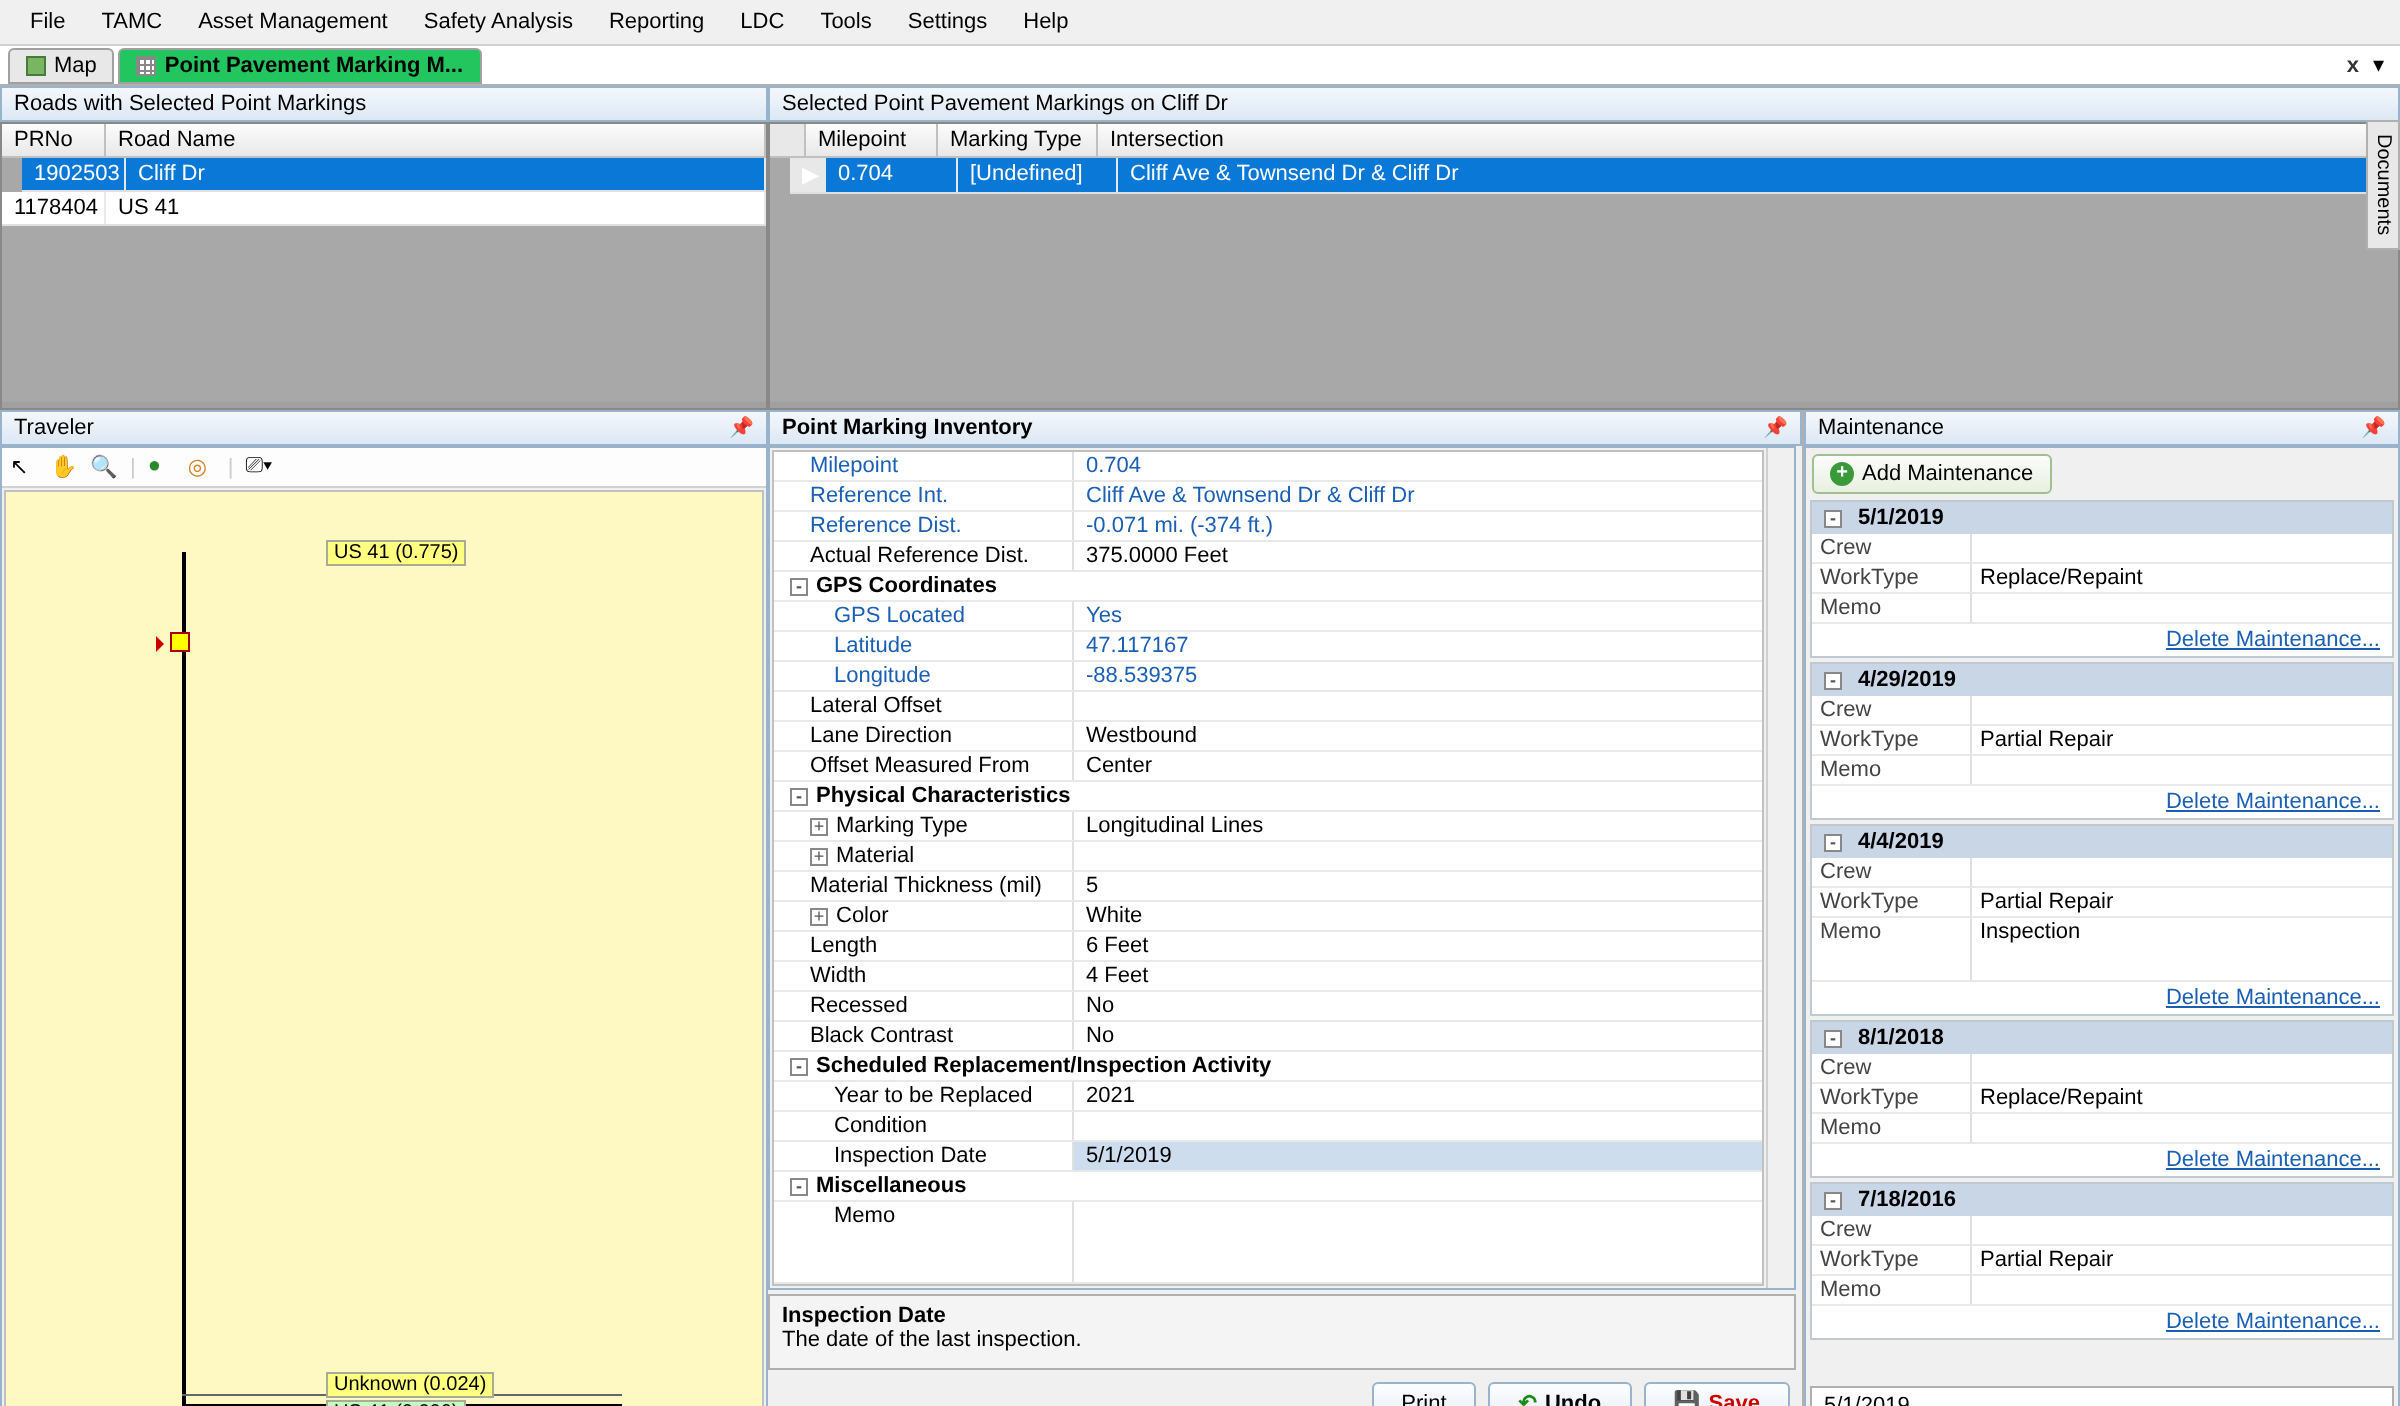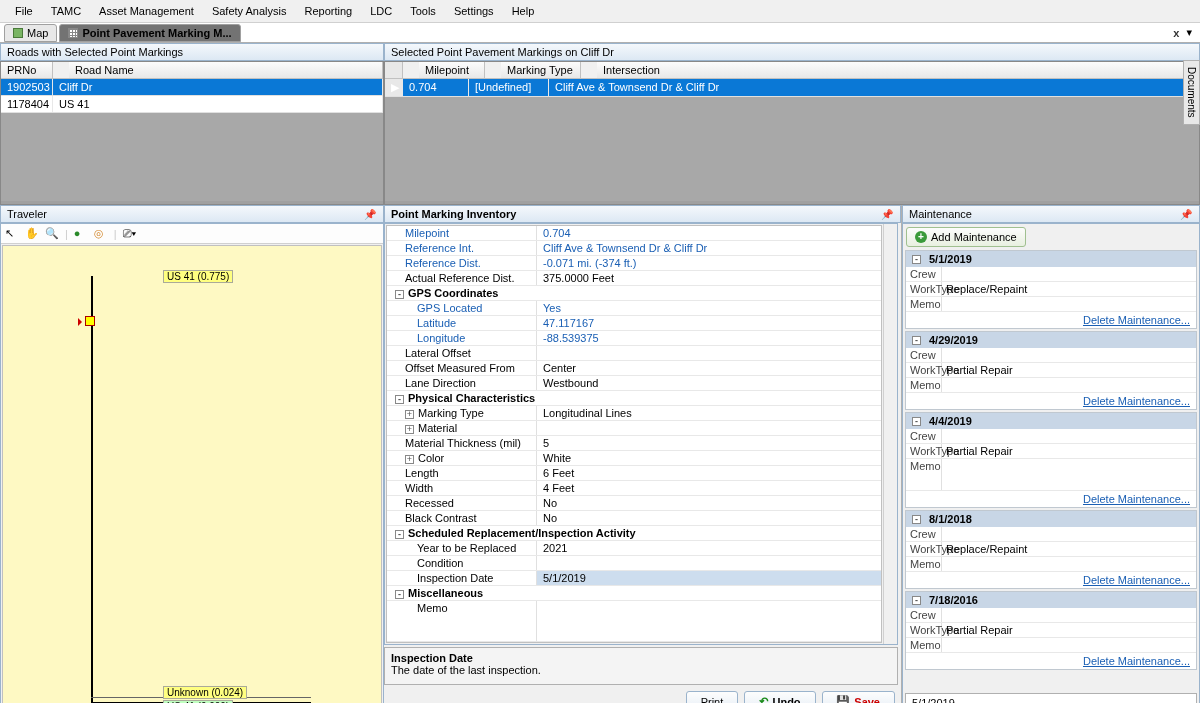--- a/index.html
+++ b/index.html
@@ -1,35 +1,35 @@
 <!DOCTYPE html>
 <html><head>
 <meta charset="utf-8">
 <style>
 * { box-sizing: border-box; margin: 0; padding: 0; font-family: "Segoe UI", Tahoma, sans-serif; font-size: 11px; }
 body { background: #f0f0f0; width: 1200px; height: 703px; overflow: hidden; color: #000; }
 .menubar { display: flex; background: #f0f0f0; border-bottom: 1px solid #d0d0d0; padding: 2px 6px; gap: 0; }
 .menubar span { padding: 3px 9px; cursor: default; }
 .tabstrip { display: flex; align-items: center; background: #fff; border-bottom: 1px solid #b0b0b0; padding: 0 4px; height: 20px; position: relative; }
-.tab { display: inline-flex; align-items: center; padding: 2px 8px; border: 1px solid #a0a0a0; border-top-left-radius: 3px; border-top-right-radius: 3px; margin-right: 2px; background: #737373; height: 18px; gap: 4px; }
+.tab { display: inline-flex; align-items: center; padding: 2px 8px; border: 1px solid #a0a0a0; border-top-left-radius: 3px; border-top-right-radius: 3px; margin-right: 2px; background: #22c55e; height: 18px; gap: 4px; }
 .tab.inactive { background: #e8e8e8; }
 .tab-icon-map { width: 10px; height: 10px; background: #7ab564; border: 1px solid #4a7a3a; }
 .tab-icon-grid { width: 10px; height: 10px; background: #fff; border: 1px solid #888; background-image: linear-gradient(#888 1px, transparent 1px), linear-gradient(90deg, #888 1px, transparent 1px); background-size: 3px 3px; }
 .tab-close { margin-left: auto; font-weight: bold; color: #333; padding: 0 3px; }
 .main { display: flex; height: calc(703px - 20px - 20px); }
 .left-col { width: 384px; display: flex; flex-direction: column; }
 .right-col { flex: 1; display: flex; flex-direction: column; }
 .panel-header { background: linear-gradient(#f4f8fc, #dce8f4); border: 1px solid #9ab3cc; padding: 2px 6px; font-weight: normal; display: flex; align-items: center; }
 .panel-header .pin { margin-left: auto; font-size: 10px; }
 .grid { background: #a0a0a0; border: 1px solid #888; flex: 0 0 auto; }
-.grid-head { display: flex; background: #f0f0f0; border-bottom: 1px solid #c0c0c0; gap: 16px; }
+.grid-head { display: flex; background: #f0f0f0; border-bottom: 1px solid #c0c0c0; }
 .grid-head div { padding: 2px 6px; border-right: 1px solid #c0c0c0; background: linear-gradient(#fcfcfc,#e8e8e8); }
 .grid-row { display: flex; background: #fff; border-bottom: 1px solid #e0e0e0; }
 .grid-row div { padding: 2px 6px; border-right: 1px solid #e8e8e8; white-space: nowrap; overflow: hidden; }
-.grid-row.sel { background: #0a78d6; color: #fff; }
+.grid-row.sel { background: #0a78d6; color: #fff; margin-left: 10px; }
 .grid-body { background: #a8a8a8; }
 .roads-grid { height: 144px; }
 .markings-grid { height: 144px; }
 .traveler { flex: 1; display: flex; flex-direction: column; border: 1px solid #9ab3cc; }
 .traveler-tb { background: #fdfdfd; border-bottom: 1px solid #d0d0d0; padding: 2px 4px; display: flex; gap: 6px; align-items: center; height: 20px; }
 .tb-icon { width: 14px; height: 14px; display: inline-block; }
 .traveler-canvas { flex: 1; background: #fef9c3; position: relative; border:1px solid #c0c0c0; margin:1px; }
 .road-v { position: absolute; left: 88px; top: 30px; width: 2px; height: 430px; background: #000; }
 .road-h { position: absolute; left: 88px; top: 456px; width: 220px; height: 2px; background: #000; }
 .road-h3 { position: absolute; left: 88px; top: 451px; width: 220px; height: 1px; background: #666; }
@@ -58,21 +58,21 @@
 .btn .save-ic { color: #c00; font-weight: bold; }
 .btn.save span.t { color: #c00; font-weight: bold; }
 .btn.undo span.t { font-weight: bold; }
 .maint-panel { flex: 1; display: flex; flex-direction: column; border: 1px solid #9ab3cc; }
 .add-maint { background: linear-gradient(#fcfcfc,#e8f0e0); border: 1px solid #a0c090; margin: 3px; padding: 3px 8px; border-radius: 3px; display: inline-flex; align-items: center; gap: 4px; width: fit-content; }
 .add-maint .plus { width: 12px; height: 12px; background: #3a9a3a; border-radius: 50%; color: #fff; text-align: center; line-height: 12px; font-size: 10px; font-weight: bold; }
 .maint-list { flex: 1; overflow-y: auto; margin: 0 2px; }
 .maint-item { border: 1px solid #c0c8d0; margin-bottom: 2px; background: #fff; }
 .maint-date { background: #c8d6e6; padding: 2px 6px; font-weight: bold; display: flex; align-items: center; gap: 4px; }
 .maint-kv { display: flex; border-bottom: 1px solid #e8e8e8; }
-.maint-kv .k { width: 36px; padding: 1px 4px; border-right: 1px solid #e0e0e0; color: #444; }
+.maint-kv .k { width: 80px; padding: 1px 4px; border-right: 1px solid #e0e0e0; color: #444; }
 .maint-kv .v { flex: 1; padding: 1px 4px; }
 .maint-del { text-align: right; padding: 2px 6px; }
 .maint-del a { color: #1a5fb4; text-decoration: underline; cursor: pointer; }
 .footer-date { border: 1px solid #b0b0b0; background: #fff; padding: 3px 6px; margin: 3px 2px 2px 2px; }
 .doc-tab { position: absolute; right: 0; top: 60px; writing-mode: vertical-rl; background: #e8e8e8; border: 1px solid #b0b0b0; padding: 6px 2px; font-size: 10px; }
 .col-prno { width: 52px; }
 .col-road { flex: 1; }
 .col-sel { width: 18px; background: #e8e8e8 !important; border-right:1px solid #c0c0c0; }
 .col-mp { width: 66px; }
 .col-mt { width: 80px; }
@@ -216,26 +216,26 @@
                   <div class="prop-value">47.117167</div>
                 </div>
                 <div class="prop-row blue sub">
                   <div class="prop-label">Longitude</div>
                   <div class="prop-value">-88.539375</div>
                 </div>
                 <div class="prop-row">
                   <div class="prop-label">Lateral Offset</div>
                 </div>
                 <div class="prop-row">
+                  <div class="prop-label">Lane Direction</div>
+                  <div class="prop-value">Westbound</div>
+                </div>
+                <div class="prop-row">
                   <div class="prop-label">Offset Measured From</div>
                   <div class="prop-value">Center</div>
-                </div>
-                <div class="prop-row">
-                  <div class="prop-label">Lane Direction</div>
-                  <div class="prop-value">Westbound</div>
                 </div>
                 <div class="prop-row cat">
                   <div class="prop-label"><span class="expand-box">-</span>Physical Characteristics</div>
                 </div>
                 <div class="prop-row">
                   <div class="prop-label"><span class="expand-box">+</span>Marking Type</div>
                   <div class="prop-value">Longitudinal Lines</div>
                 </div>
                 <div class="prop-row">
                   <div class="prop-label"><span class="expand-box">+</span>Material</div>
@@ -356,20 +356,21 @@
     <div class="maint-kv">
                   <div class="k">Crew</div>
                   <div class="v"></div>
                 </div>
     <div class="maint-kv">
                   <div class="k">WorkType</div>
                   <div class="v">Partial Repair</div>
                 </div>
     <div class="maint-kv" style="height:32px;">
                   <div class="k">Memo</div>
+                  <div class="v">Inspection</div>
                 </div>
     <div class="maint-del"><a>Delete Maintenance...</a></div>
               </div>
               <div class="maint-item">
     <div class="maint-date"><span class="expand-box">-</span>8/1/2018</div>
     <div class="maint-kv">
                   <div class="k">Crew</div>
                   <div class="v"></div>
                 </div>
     <div class="maint-kv">

